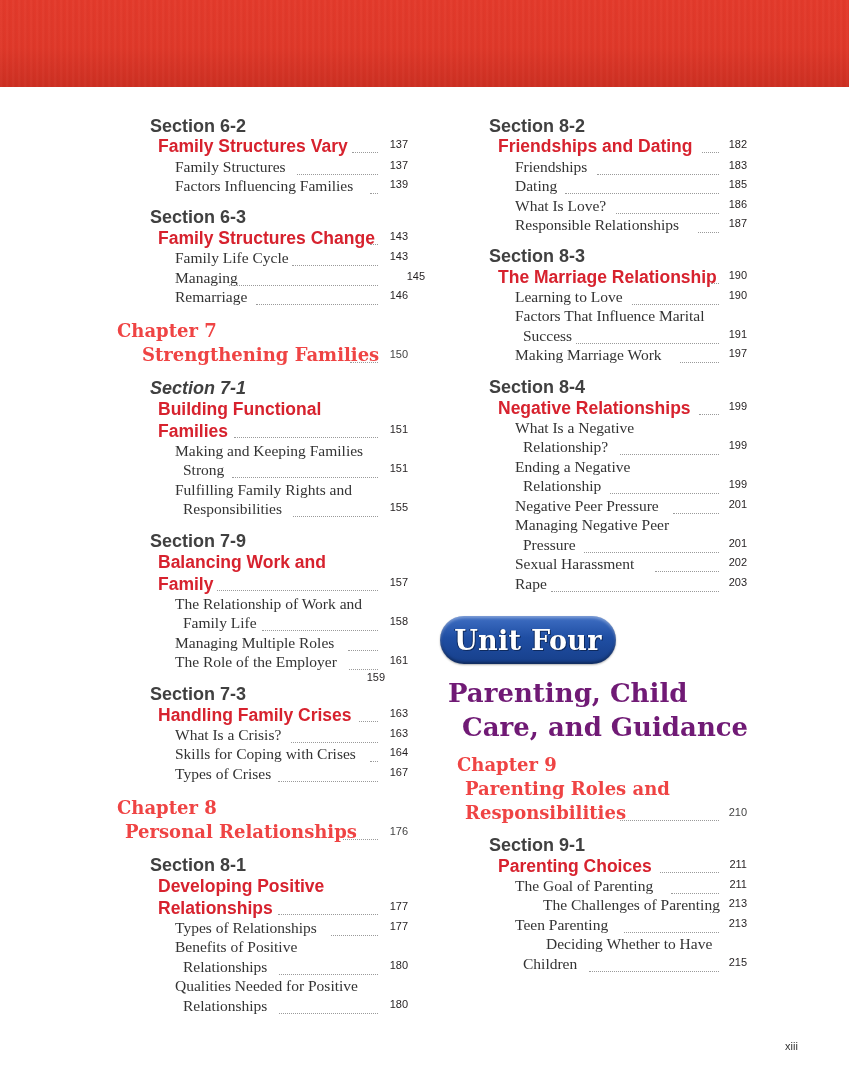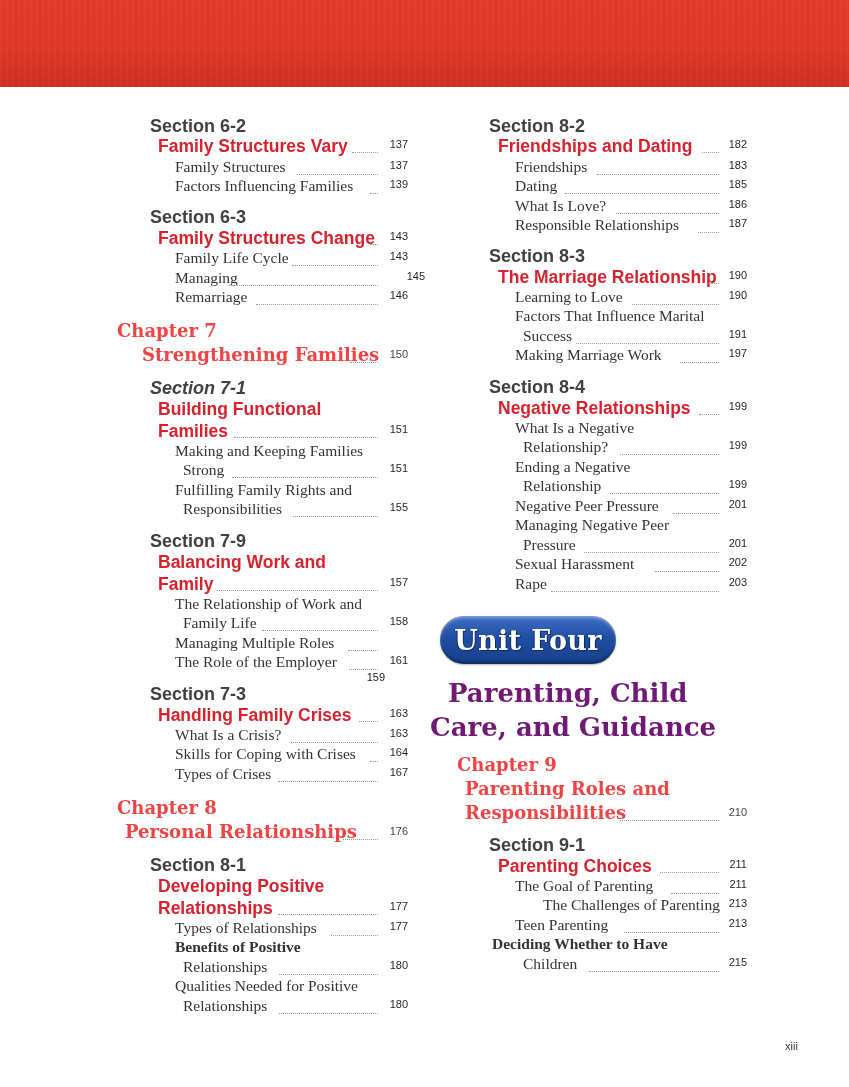--- a/index.html
+++ b/index.html
@@ -114,21 +114,21 @@
   <div class="page serif" style="right:441px; top:825px;">176</div>
 
   <div class="abs sec-label" style="left:150px; top:855px;">Section 8-1</div>
   <div class="abs sec-title" style="left:158px; top:876px;">Developing Positive</div>
   <div class="abs sec-title" style="left:158px; top:898px;">Relationships</div>
   <div class="dots" style="left:278px; width:100px; top:914px;"></div>
   <div class="page" style="right:441px; top:900px;">177</div>
   <div class="abs topic" style="left:175px; top:919px;">Types of Relationships</div>
   <div class="dots" style="left:331px; width:47px; top:935px;"></div>
   <div class="page" style="right:441px; top:920px;">177</div>
-  <div class="abs topic" style="left:175px; top:938px;font-weight:bold;">Benefits of Positive</div>
+  <div class="abs topic" style="left:175px; top:938px;">Benefits of Positive</div>
   <div class="abs topic" style="left:183px; top:958px;">Relationships</div>
   <div class="dots" style="left:279px; width:99px; top:974px;"></div>
   <div class="page" style="right:441px; top:959px;">180</div>
   <div class="abs topic" style="left:175px; top:977px;">Qualities Needed for Positive</div>
   <div class="abs topic" style="left:183px; top:997px;">Relationships</div>
   <div class="dots" style="left:279px; width:99px; top:1013px;"></div>
   <div class="page" style="right:441px; top:998px;">180</div>
 </div>
 
 <div>
@@ -188,40 +188,40 @@
   <div class="dots" style="left:655px; width:64px; top:571px;"></div>
   <div class="page" style="right:102px; top:556px;">202</div>
   <div class="abs topic" style="left:515px; top:575px;">Rape</div>
   <div class="dots" style="left:551px; width:168px; top:591px;"></div>
   <div class="page" style="right:102px; top:576px;">203</div>
 
   <div class="unit-pill">
     <span>Unit Four</span>
   </div>
   <div class="abs unit-title" style="left:448px; top:676px;">Parenting, Child</div>
-  <div class="abs unit-title" style="left:430px; top:710px;text-align:center;">Care, and Guidance</div>
+  <div class="abs unit-title" style="left:462px; top:710px;text-align:center;">Care, and Guidance</div>
 
   <div class="abs chap-label" style="left:457px; top:754px;">Chapter 9</div>
   <div class="abs chap-title" style="left:465px; top:778px;">Parenting Roles and</div>
   <div class="abs chap-title" style="left:465px; top:802px;">Responsibilities</div>
   <div class="dots" style="left:620px; width:99px; top:820px;"></div>
   <div class="page serif" style="right:102px; top:806px;">210</div>
 
   <div class="abs sec-label" style="left:489px; top:835px;">Section 9-1</div>
   <div class="abs sec-title" style="left:498px; top:856px;">Parenting Choices</div>
   <div class="dots" style="left:660px; width:59px; top:872px;"></div>
   <div class="page" style="right:102px; top:858px;">211</div>
   <div class="abs topic" style="left:515px; top:877px;">The Goal of Parenting</div>
   <div class="dots" style="left:671px; width:48px; top:893px;"></div>
   <div class="page" style="right:102px; top:878px;">211</div>
   <div class="abs topic" style="left:515px; top:896px;margin-left:28px;">The Challenges of Parenting</div>
   <div class="dots" style="left:710px; width:9px; top:912px;"></div>
   <div class="page" style="right:102px; top:897px;">213</div>
   <div class="abs topic" style="left:515px; top:916px;">Teen Parenting</div>
   <div class="dots" style="left:624px; width:95px; top:932px;"></div>
   <div class="page" style="right:102px; top:917px;">213</div>
-  <div class="abs topic" style="left:492px; top:935px;font-weight:bold;">Deciding Whether to Have</div>
+  <div class="abs topic" style="left:546px; top:935px;">Deciding Whether to Have</div>
   <div class="abs topic" style="left:523px; top:955px;">Children</div>
   <div class="dots" style="left:589px; width:130px; top:971px;"></div>
   <div class="page" style="right:102px; top:956px;">215</div>
 </div>
 
 <div class="abs folio" style="left:785px; top:1040px;">xiii</div>
 
 </body></html>

